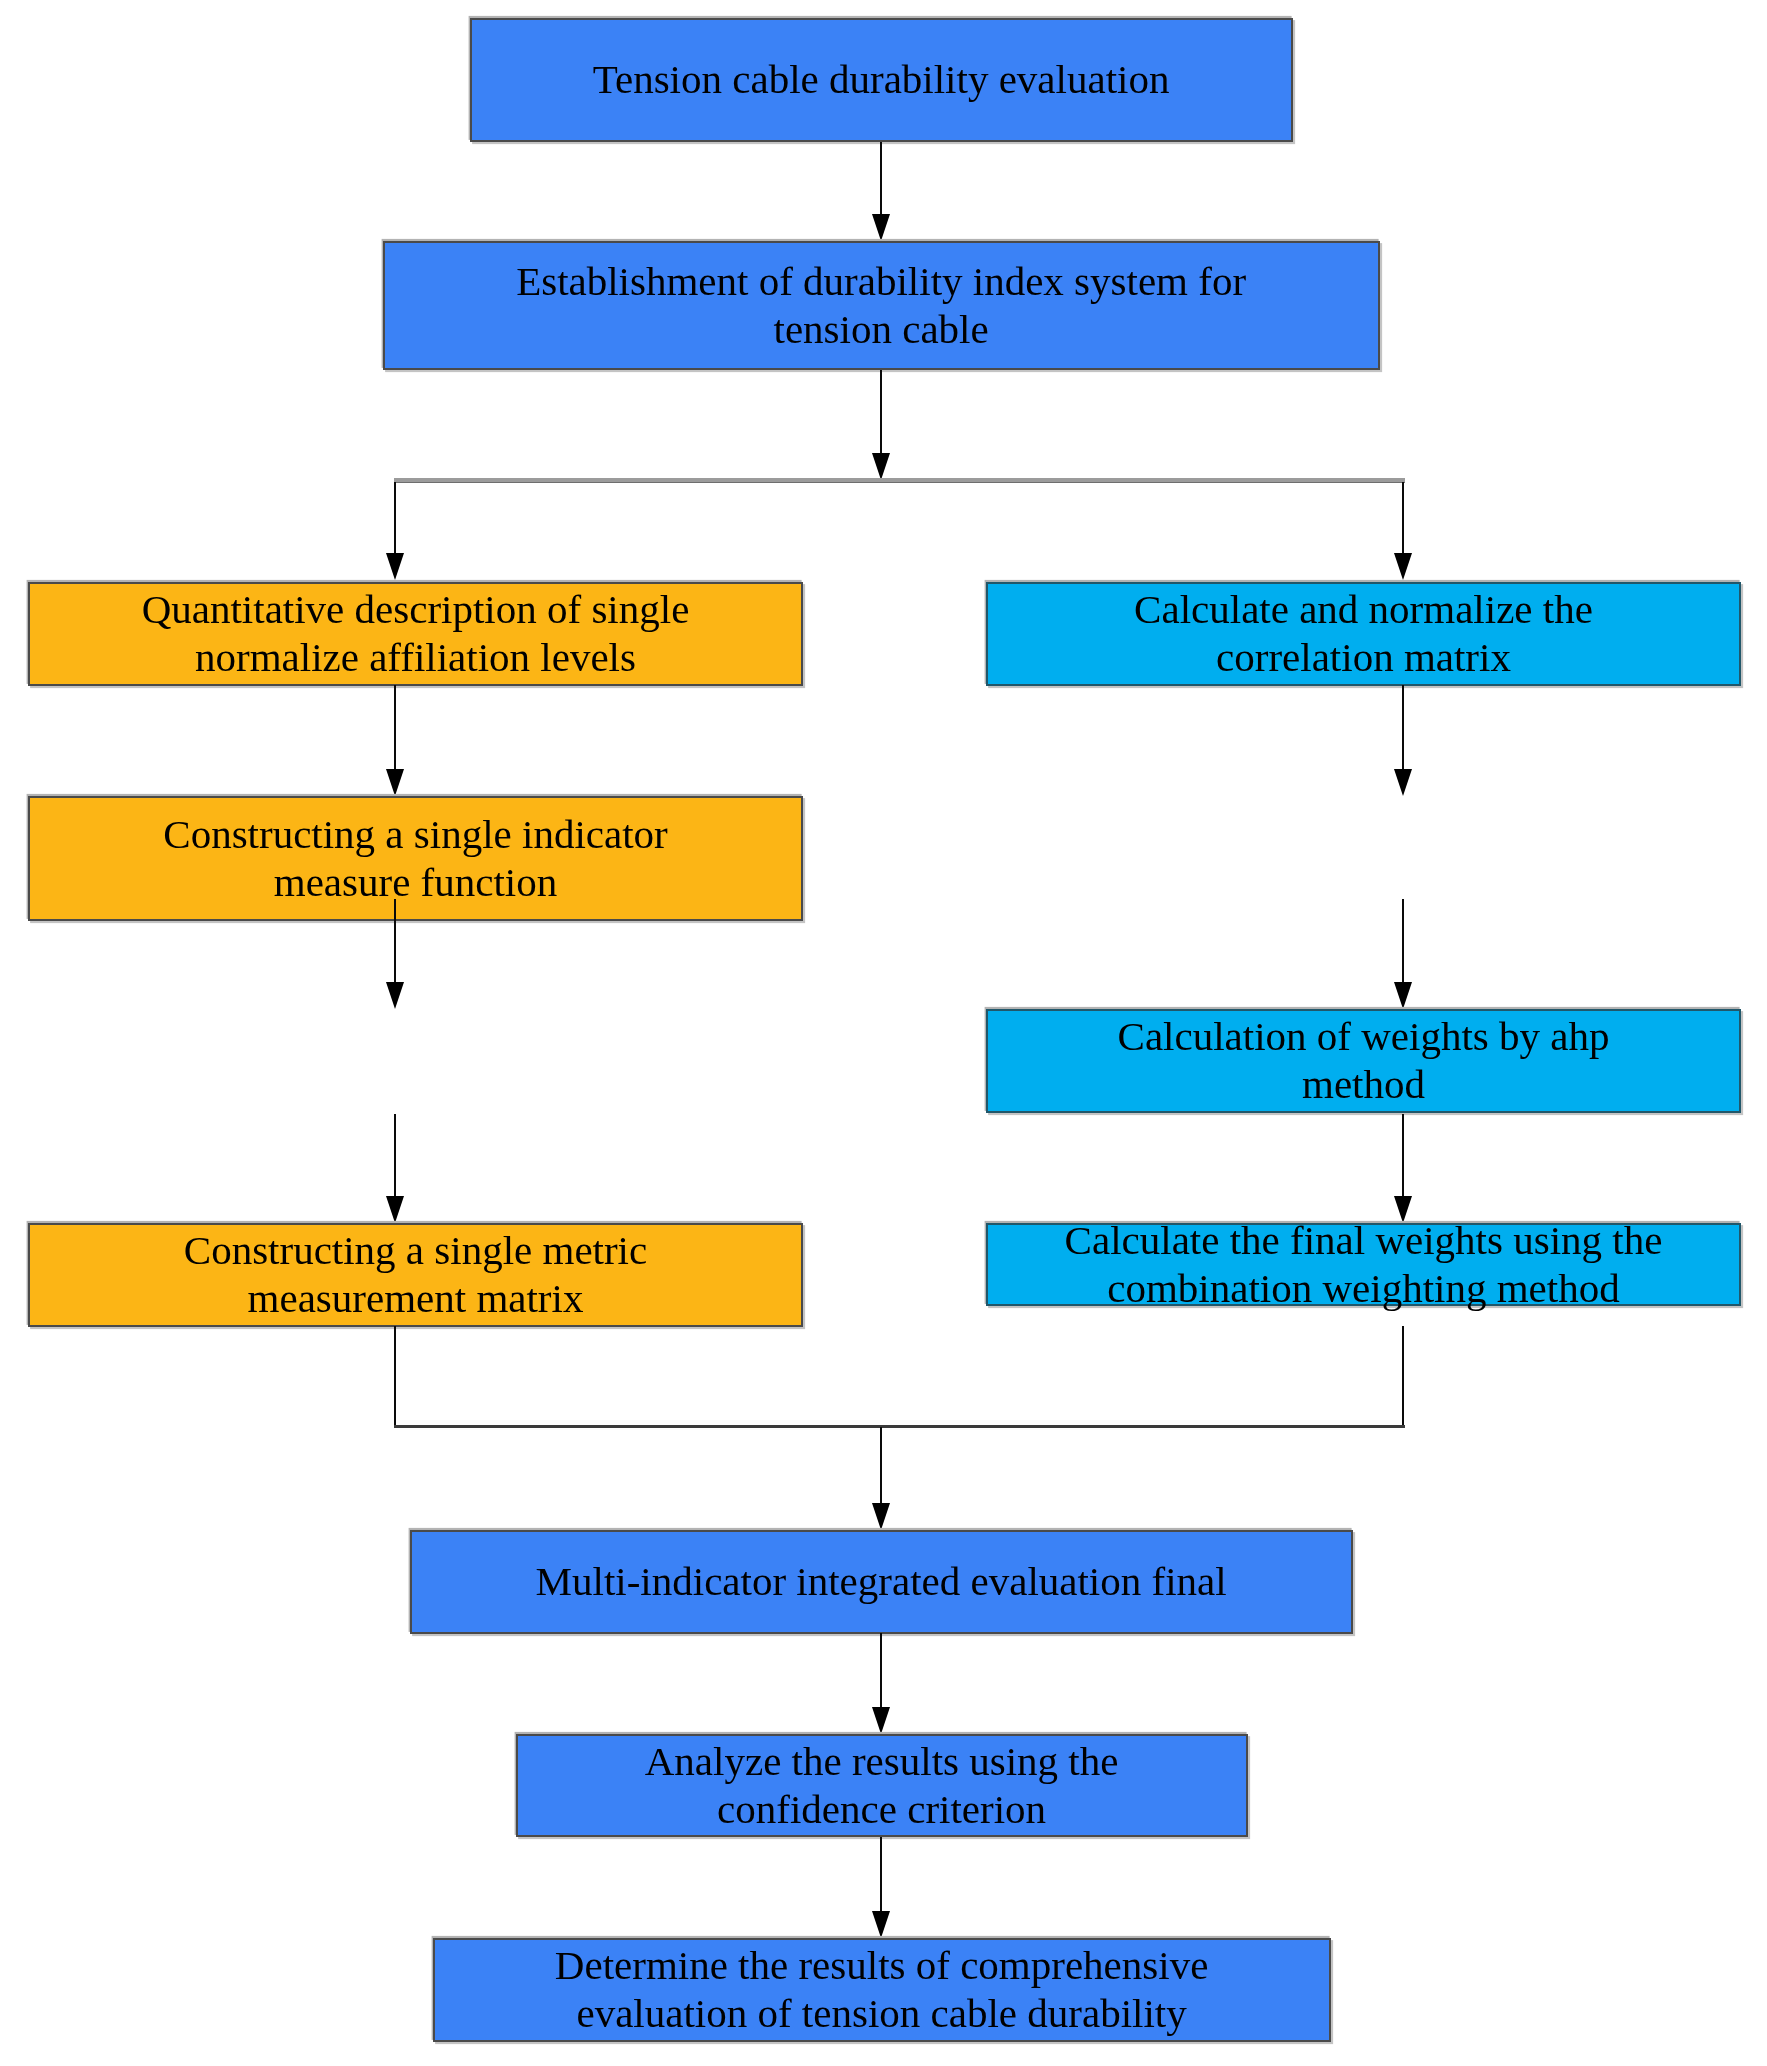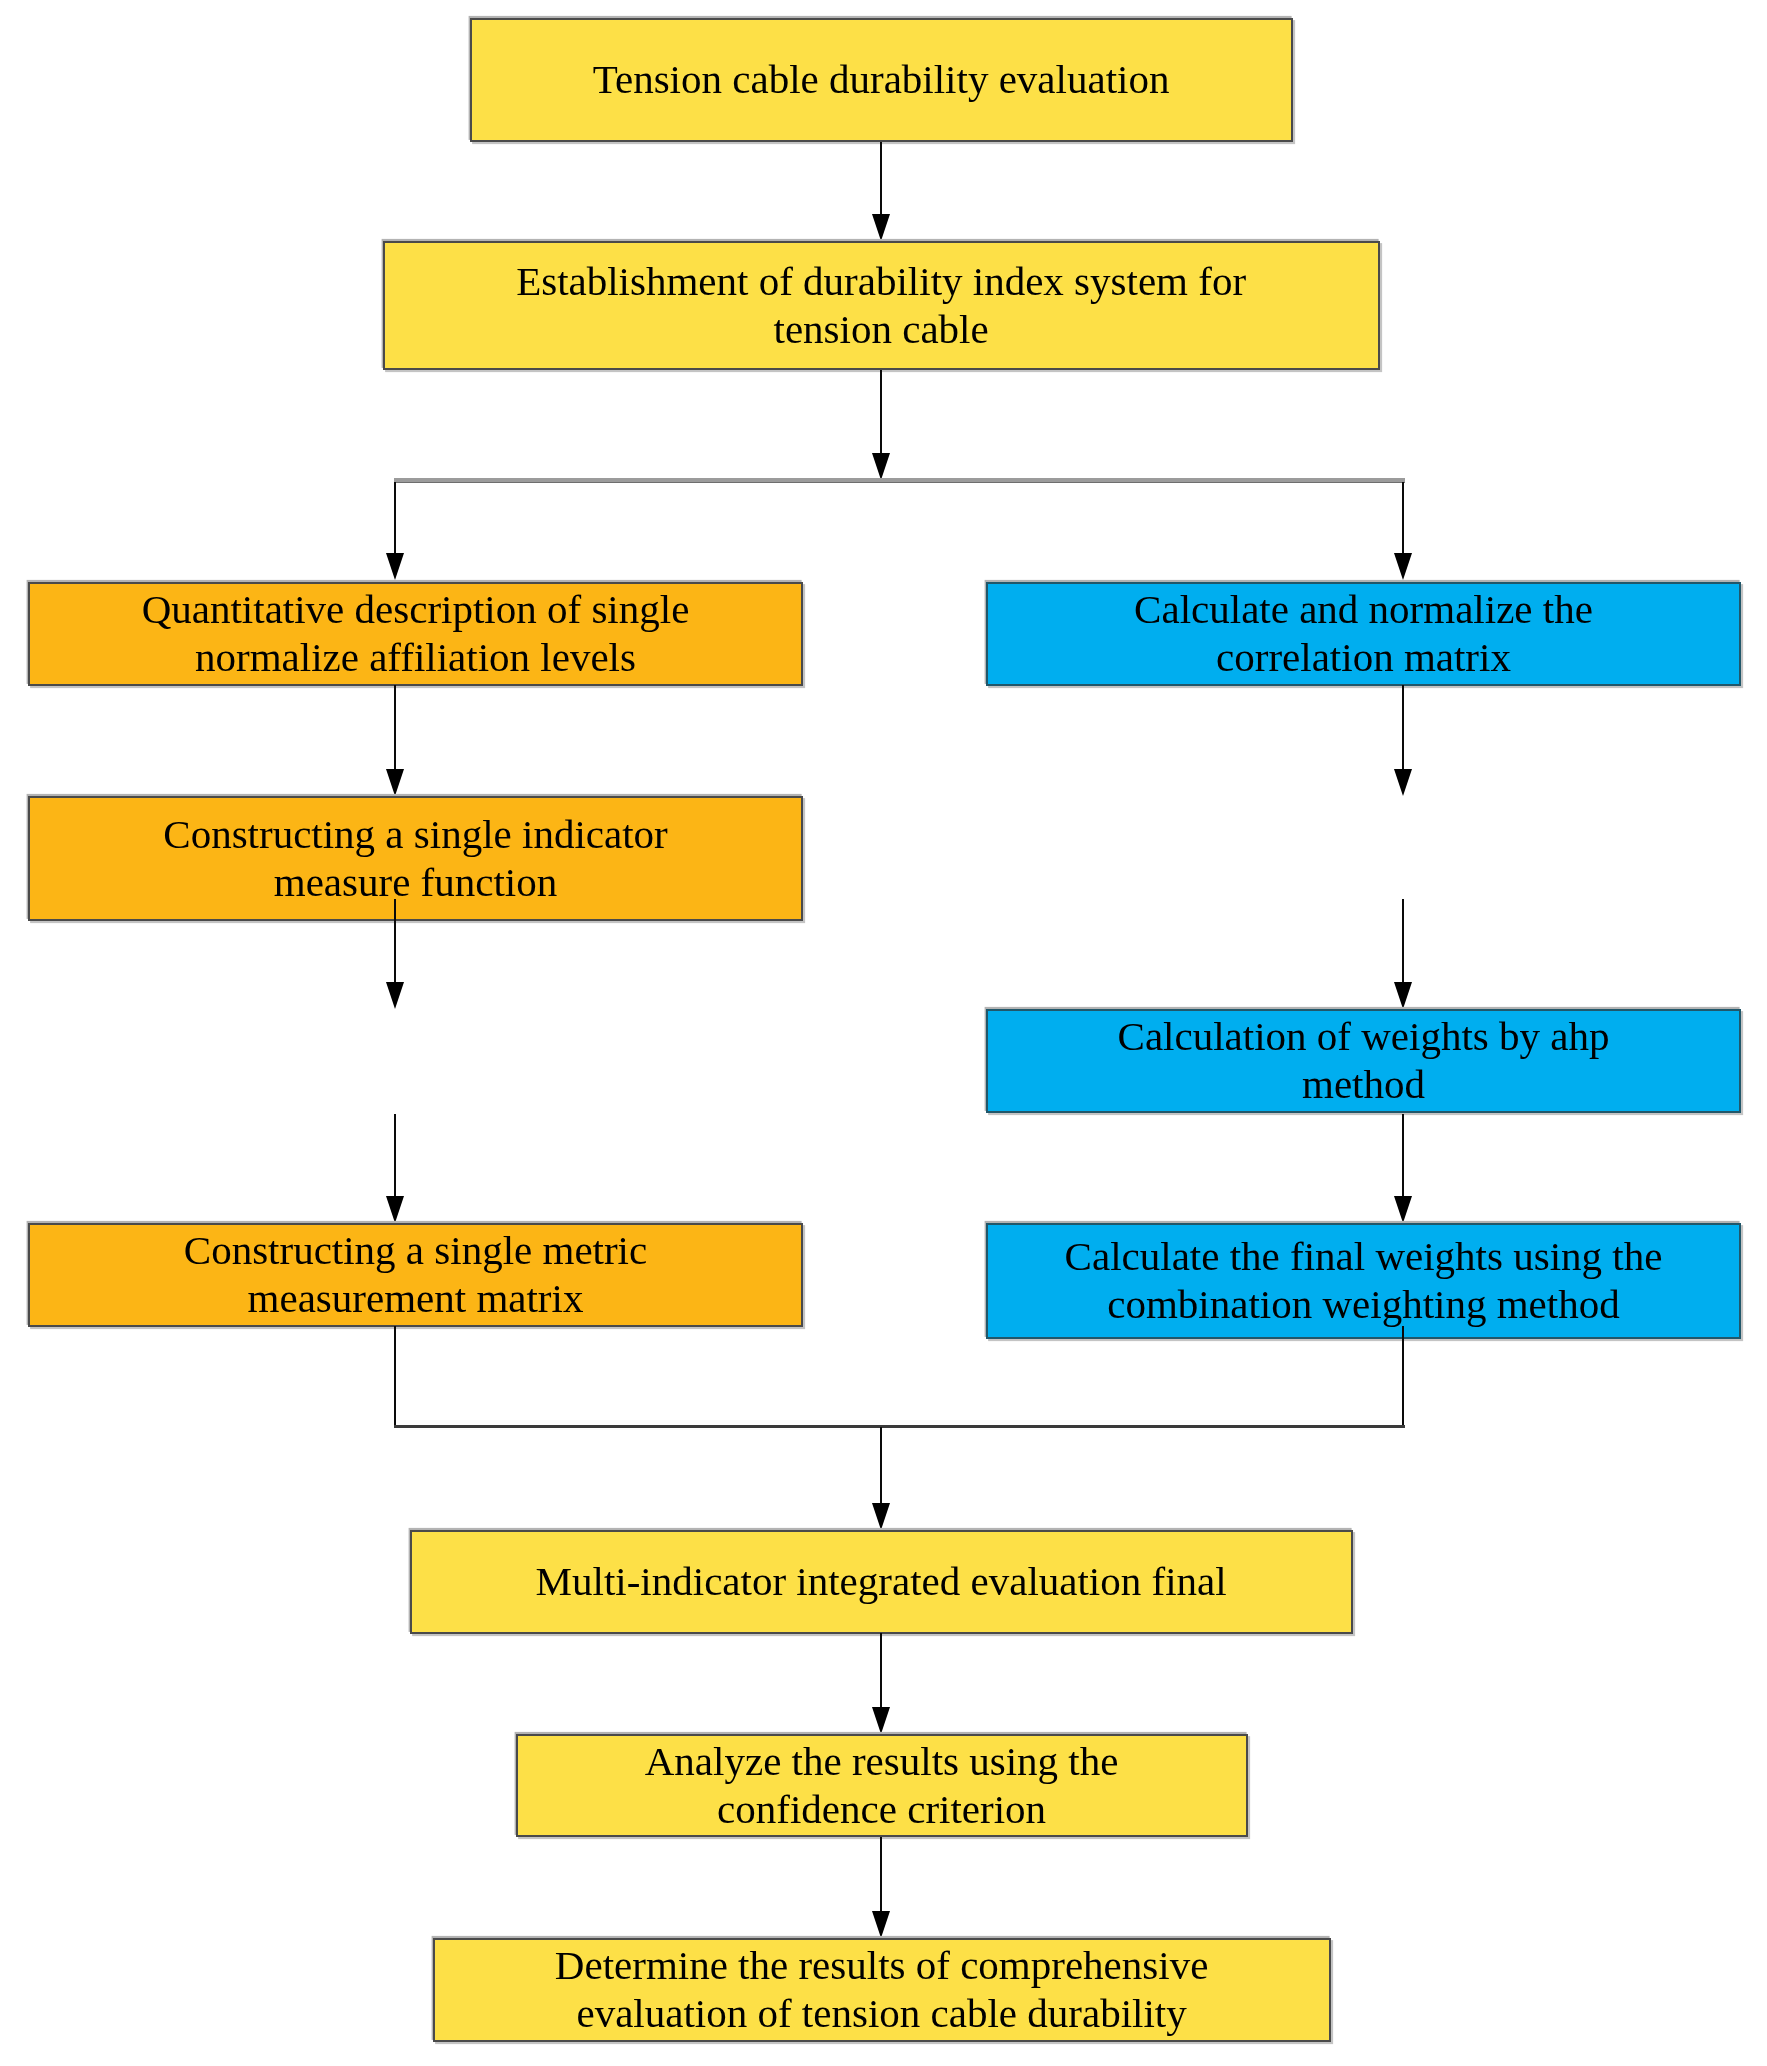--- a/index.html
+++ b/index.html
@@ -23,21 +23,21 @@
     align-items: center;
     justify-content: center;
     text-align: center;
     font-size: 41px;
     line-height: 1.16;
     white-space: pre-line;
     padding: 2.8px 12.8px;
     box-shadow: 2.1px 2.1px 0 rgba(125,125,125,0.45), -1.4px -2.1px 0 #b3b3b3;
   }
   .lavender {
-    background: #fde047;
+    background: #3b82f6;
     border: 2.8px solid #4a4a4a;
     padding-left: 12px;
   }
   .orange {
     background: #fcb515;
     border: 2.8px solid #4a4a4a;
   }
   .blue {
     background: #00aeef;
     border: 2.8px solid #21576a;
@@ -135,21 +135,21 @@
   <div class="arrowhead" style="left:1394px; top:982px"></div>
 
   <div class="box blue" style="left:986px; top:1009px; width:755px; height:104px">
     <span>Calculation of weights by ahp
 method</span>
   </div>
 
   <div class="vline" style="left:1402px; top:1114px; height:82px"></div>
   <div class="arrowhead" style="left:1394px; top:1196px"></div>
 
-  <div class="box blue" style="left:986px; top:1223px; width:755px; height:116px">
+  <div class="box blue" style="left:986px; top:1223px; width:755px; height:83px">
     <span>Calculate the final weights using the
 combination weighting method</span>
   </div>
 
   <div class="vline" style="left:394px; top:1326px; height:101px"></div>
   <div class="vline" style="left:1402px; top:1326px; height:101px"></div>
   <div class="hline bus-merge" style="left:394px; top:1425px; width:1011px"></div>
 
   <div class="vline" style="left:880px; top:1427px; height:76px"></div>
   <div class="arrowhead" style="left:872px; top:1503px"></div>

